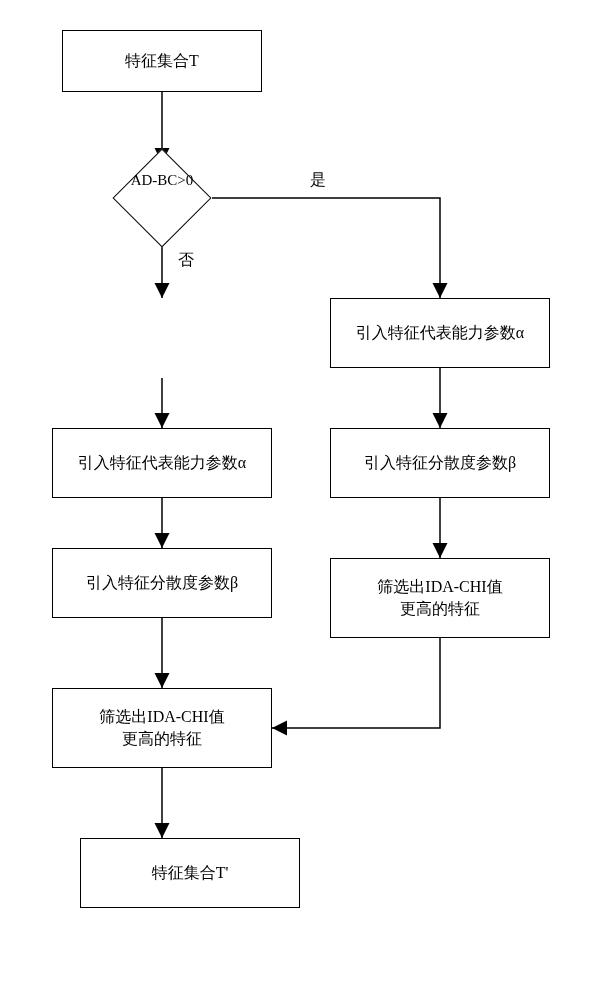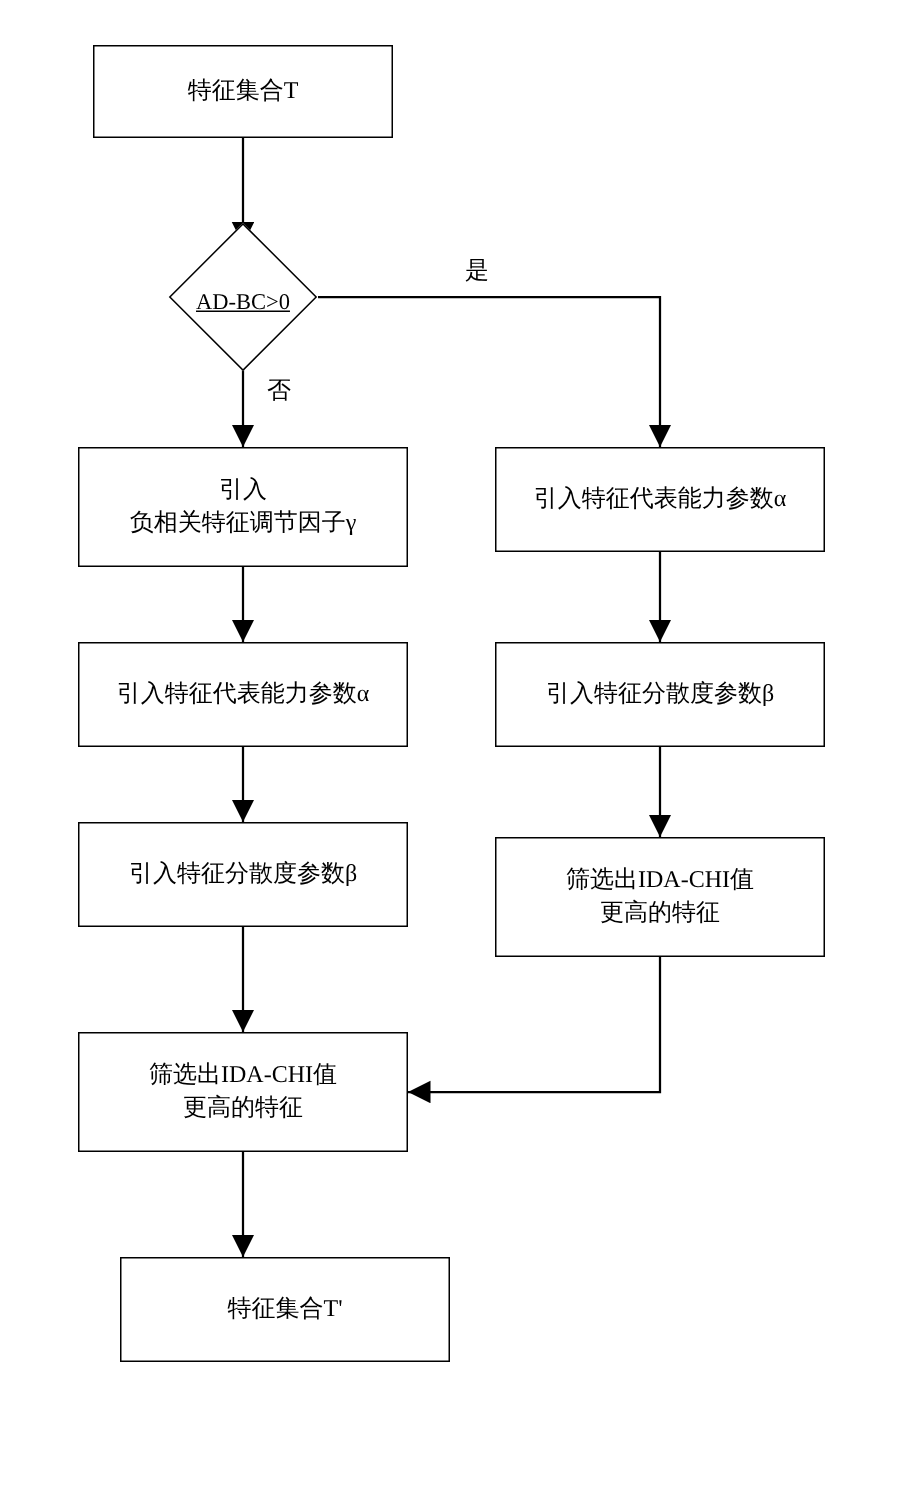--- a/index.html
+++ b/index.html
@@ -92,27 +92,25 @@
 
     <polyline points="440,638 440,728 272,728" fill="none" stroke="#000" stroke-width="1.5" marker-end="url(#ah)"></polyline>
   </svg>
 
   <div class="box" style="left:62px; top:30px; width:200px; height:62px;">特征集合T</div>
 
   <div class="diamond-wrap" style="left:127px; top:163px; width:70px; height:70px;">
     <div class="diamond"></div>
   </div>
 
-  <div class="diamond-label" style="left:102px; top:167px; width:120px; height:70px;text-decoration:underline;">AD-BC&gt;0</div>
+  <div class="diamond-label" style="left:102px; top:145px; width:120px; height:70px;">AD-BC&gt;0</div>
 
   <div class="edge-label" style="left:310px; top:170px;">是</div>
   <div class="edge-label" style="left:178px; top:250px;">否</div>
 
-  <div class="box" style="left:52px; top:298px; width:220px; height:80px; white-space:pre-line;">引入
-负相关特征调节因子γ</div>
 
   <div class="box" style="left:52px; top:428px; width:220px; height:70px;">引入特征代表能力参数α</div>
 
   <div class="box" style="left:52px; top:548px; width:220px; height:70px;">引入特征分散度参数β</div>
 
   <div class="box" style="left:52px; top:688px; width:220px; height:80px; white-space:pre-line;">筛选出IDA-CHI值
 更高的特征</div>
 
   <div class="box" style="left:52px; top:838px; width:220px; height:70px;margin-left:28px;">特征集合T'</div>
 

